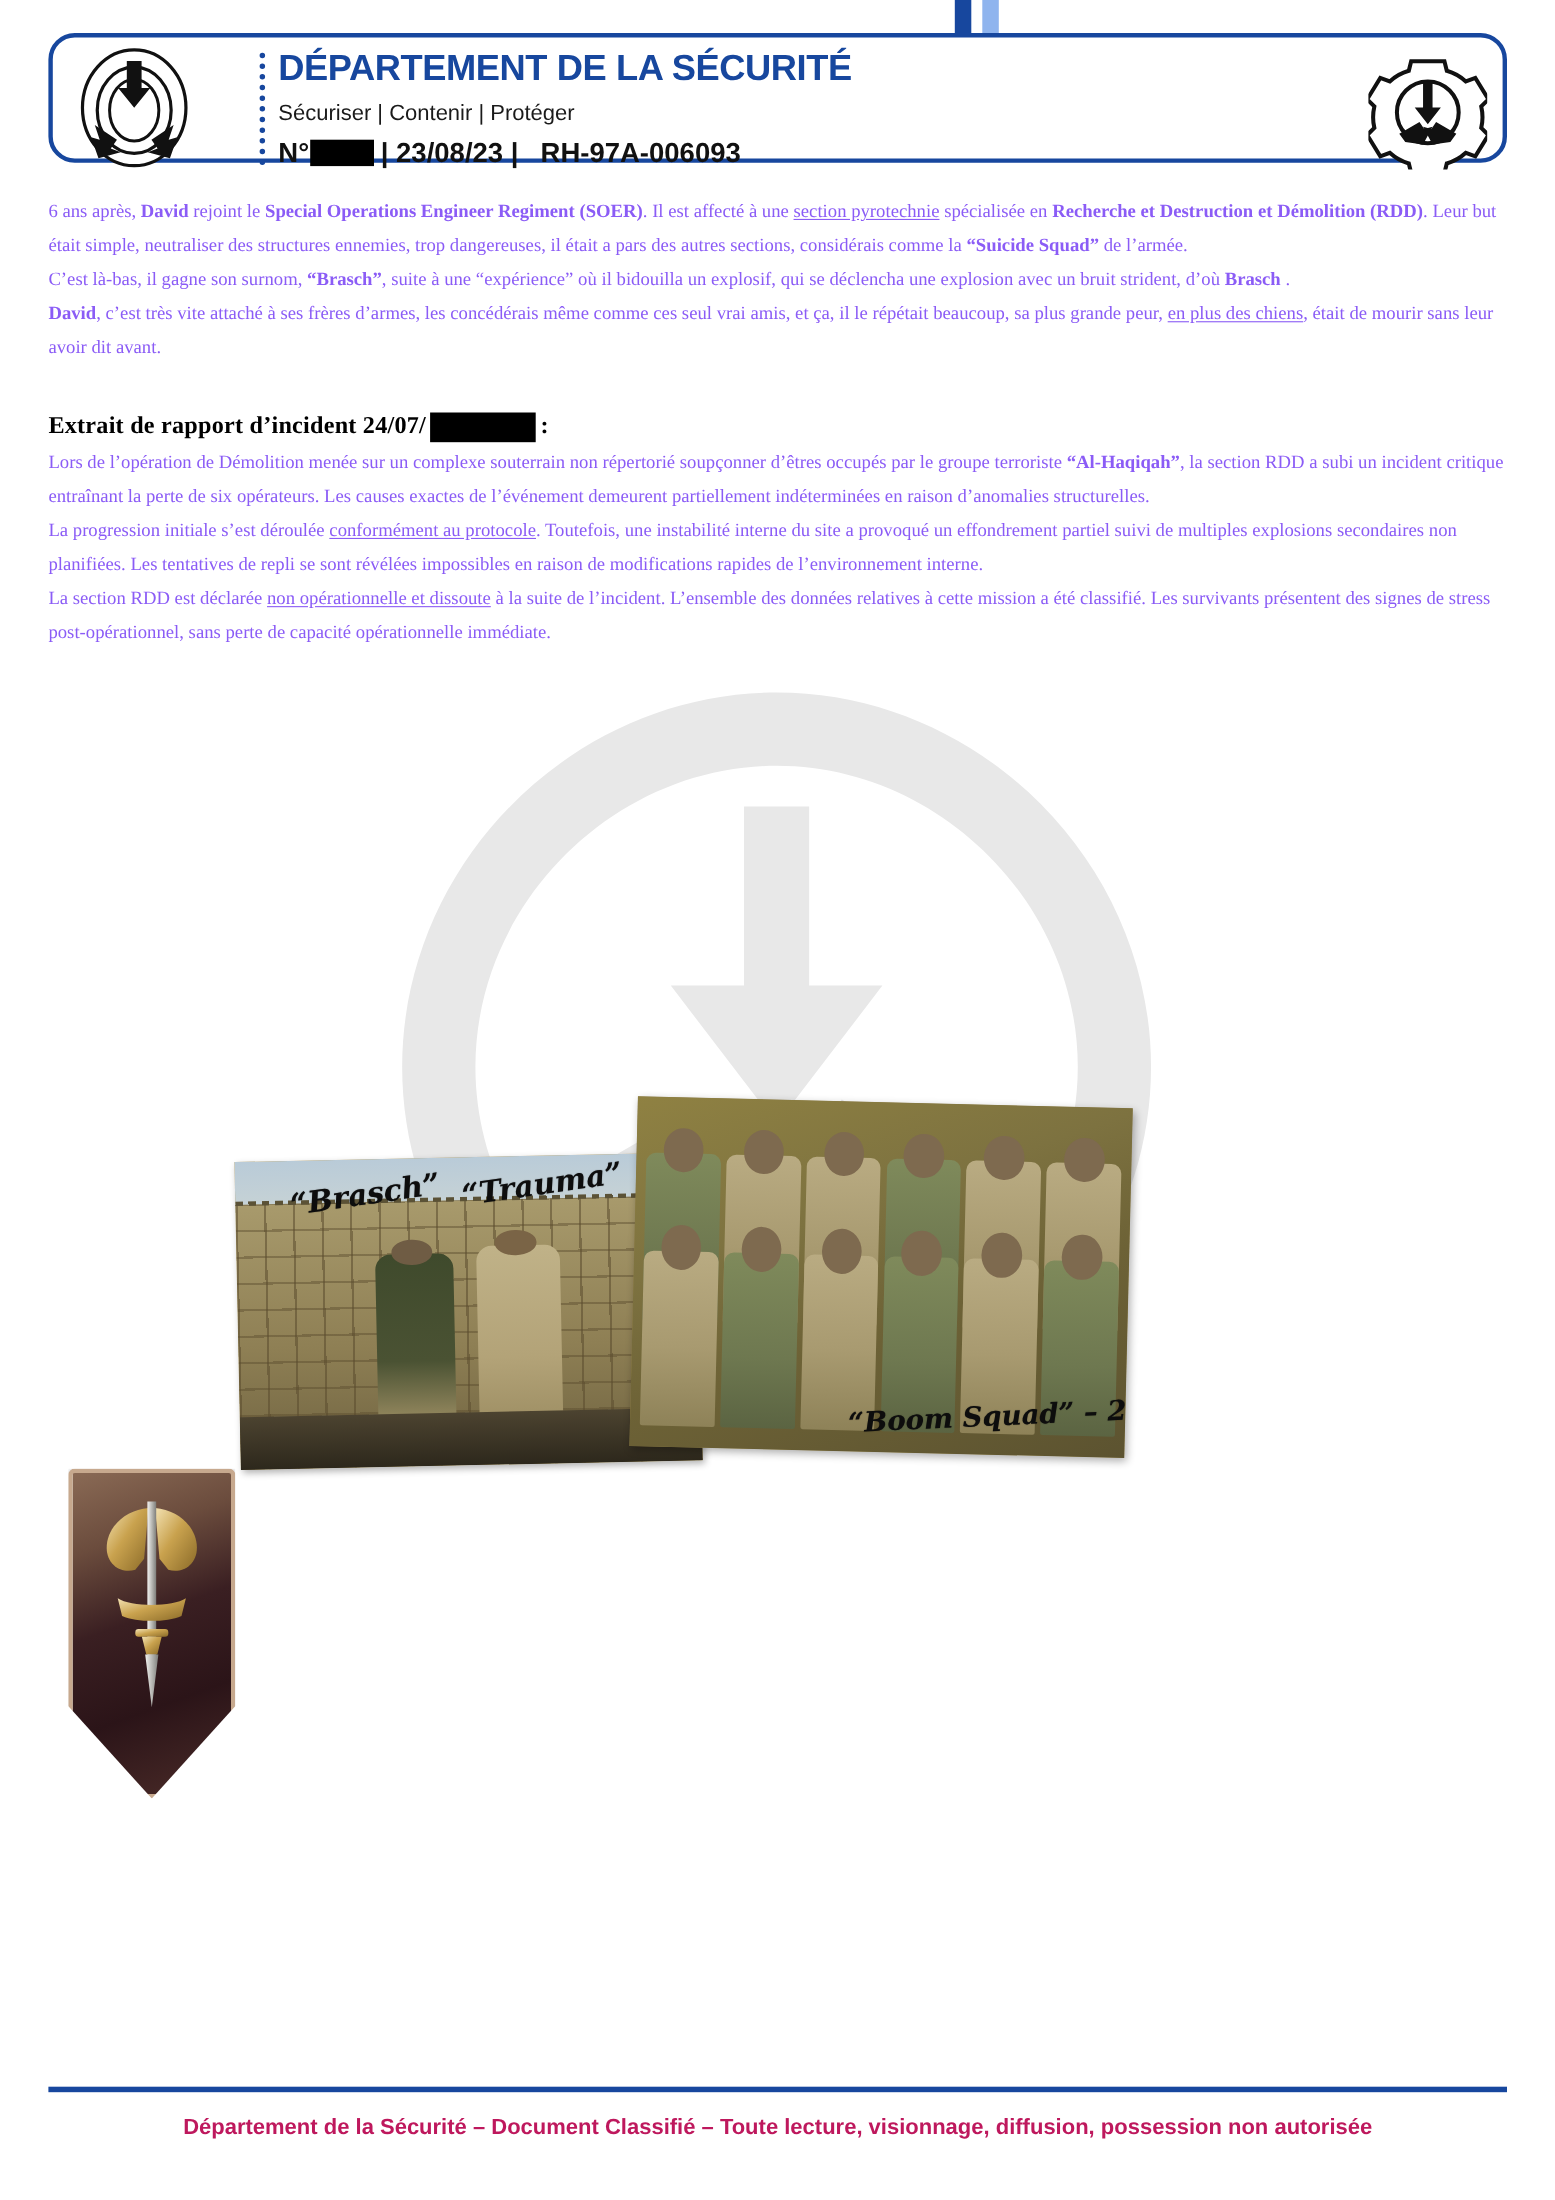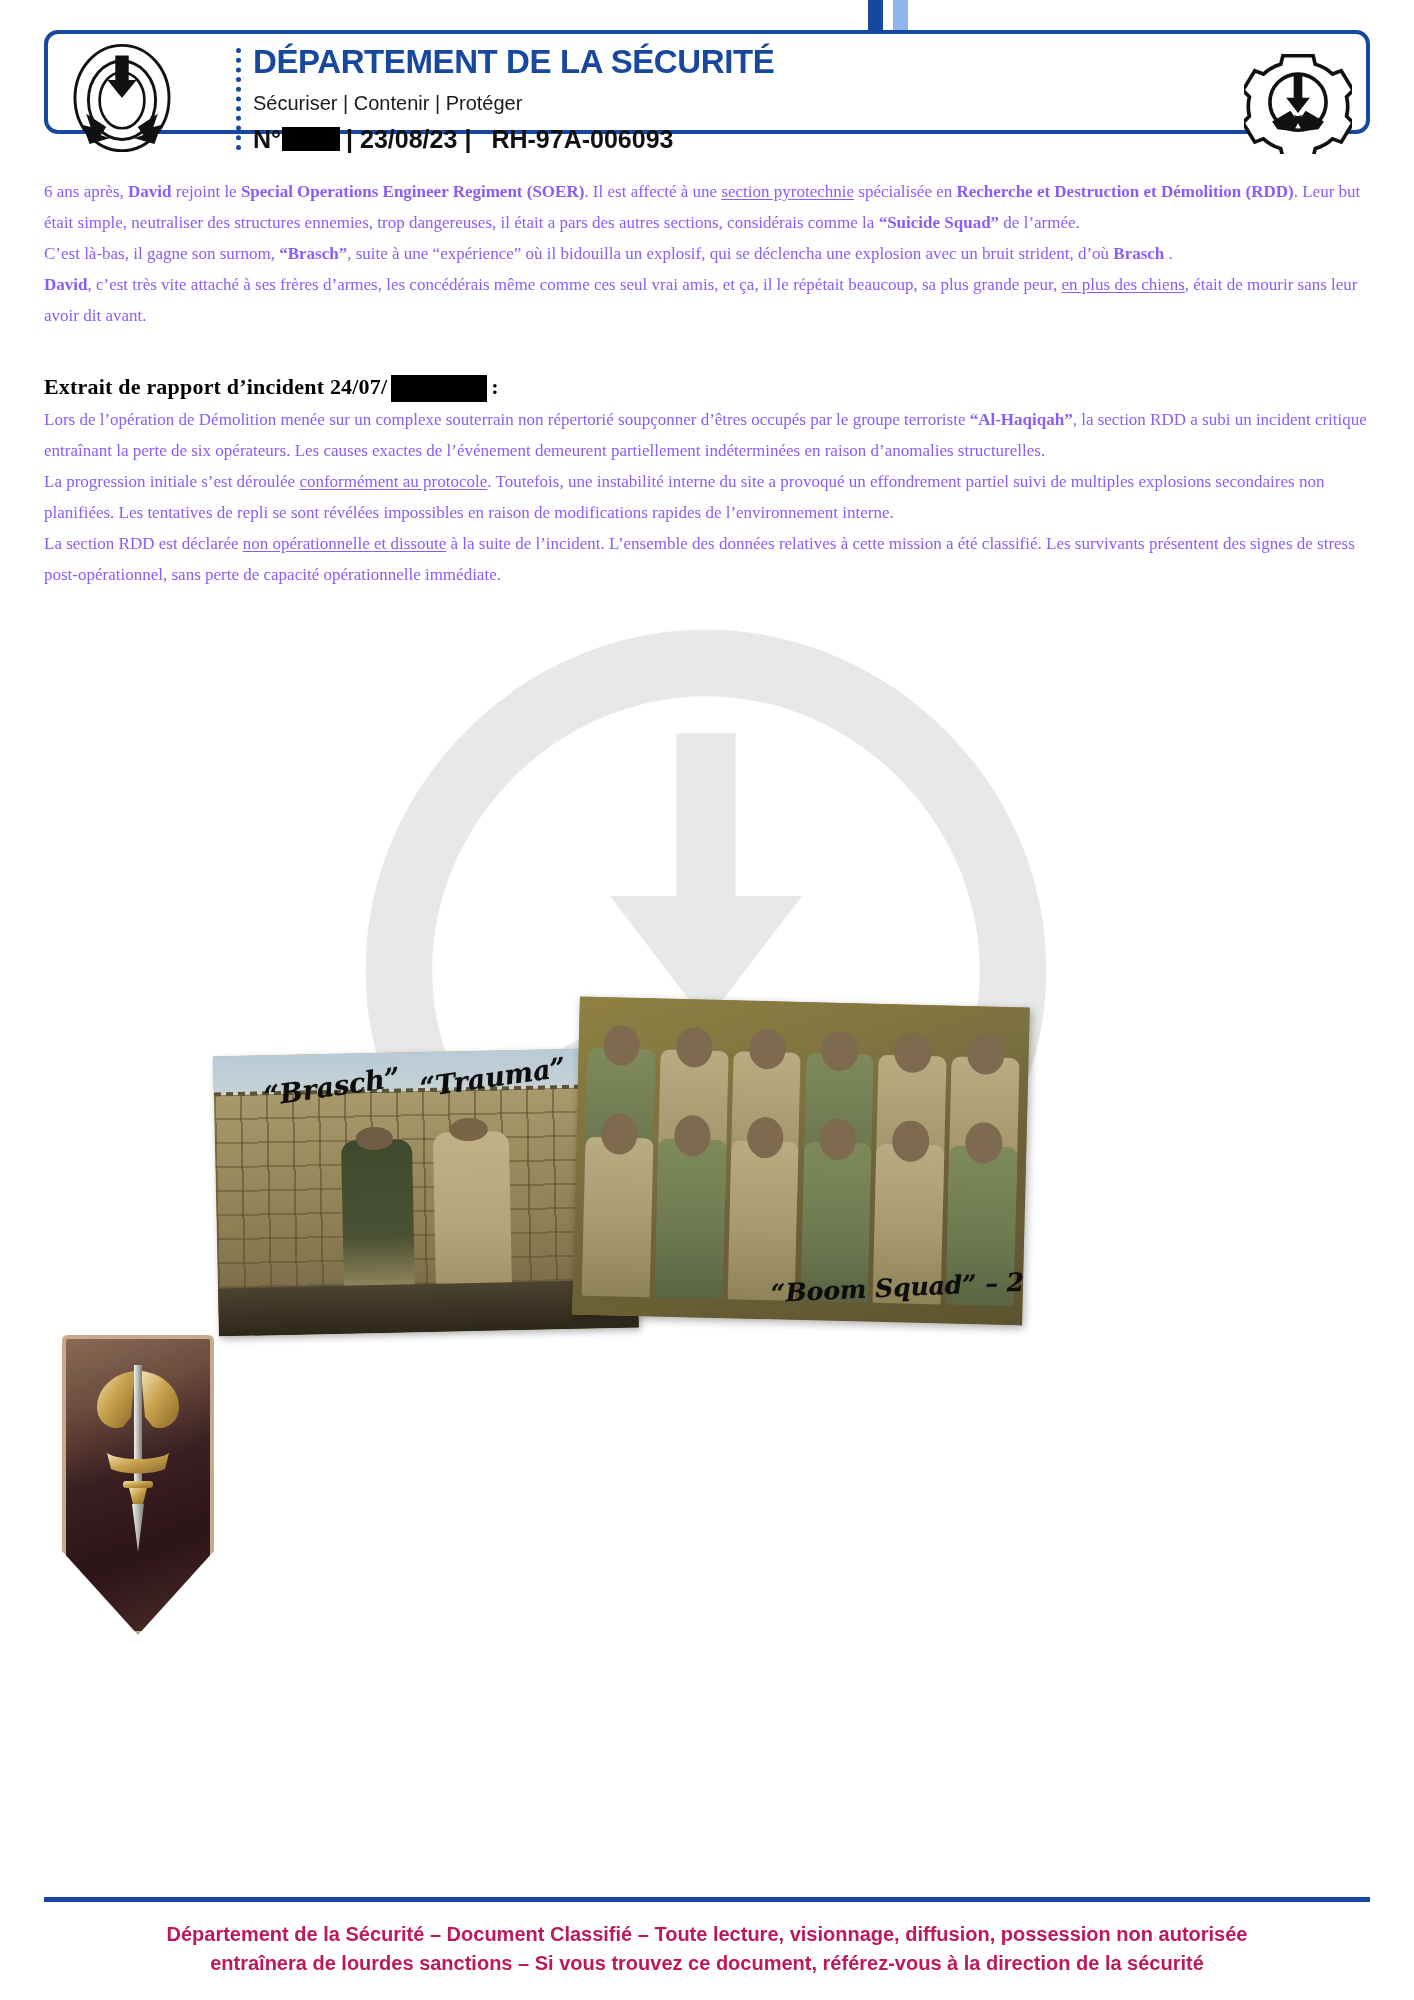--- a/index.html
+++ b/index.html
@@ -28,23 +28,23 @@
     position: absolute;
     left: 893px; top: 0;
     width: 15px; height: 38px;
     background: #8FB4EE;
   }
 
   
   .header-box {
     position: absolute;
     left: 44px; top: 30px;
-    width: 1326px; height: 104px;
+    width: 1326px; height: 118px;
     border: 4px solid #17479E;
-    border-radius: 14px;
+    border-radius: 24px;
     background: #fff;
   }
   .header-logo-left {
     position: absolute;
     left: 18px; top: 8px;
     width: 112px; height: 112px;
   }
   .header-divider {
     position: absolute;
     left: 188px; top: 14px;
@@ -430,16 +430,15 @@
         <div class="p2-sold"></div>
         <div class="p2-sold dk"></div>
       </div>
       <div class="hw hw3">“Boom Squad” – 2018</div>
     </div>
   </div>
 
   <div class="footer-rule"></div>
   <div class="footer-text">
     <div>Département de la Sécurité – Document Classifié  –  Toute lecture, visionnage, diffusion, possession non autorisée</div>
-    <div>entraînera de lourdes sanctions – Si vous trouvez ce document, référez-vous à la direction de la sécurité</div>
   </div>
 
 </div>
 
 </body></html>

